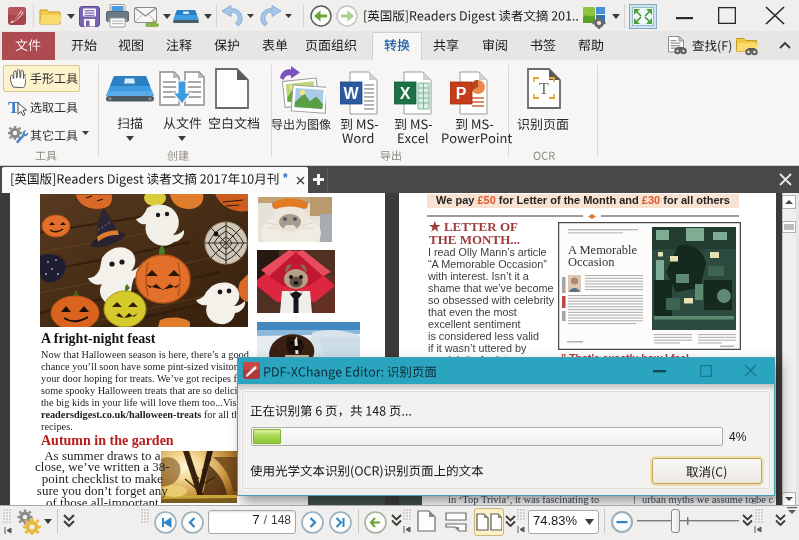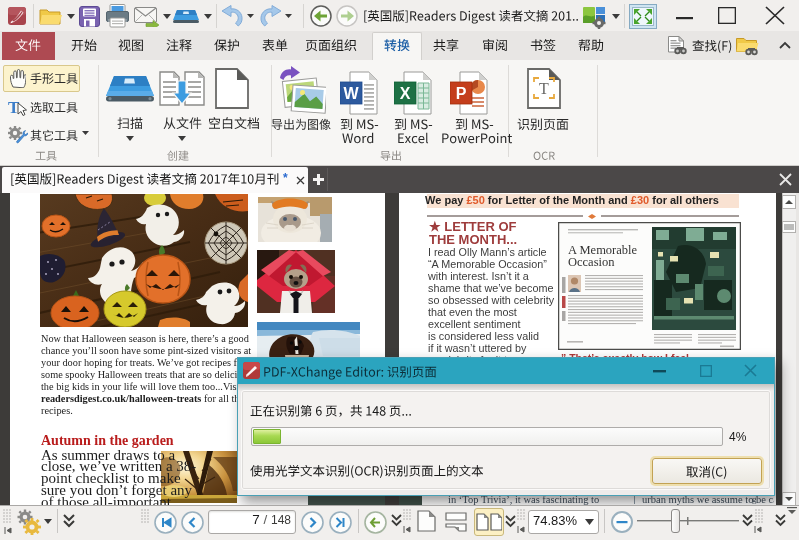--- a/index.html
+++ b/index.html
@@ -587,31 +587,32 @@
       <path d="M41 20 L50 8"></path>
       <path d="M36 38 L24 28"></path>
       <path d="M40 34 L54 26"></path>
     </g>
 <rect x="0" y="45" width="76" height="7" fill="#7a5c1a"></rect>
 <path d="M0 44 L76 44 L76 47 L0 48 Z" fill="#caa63a"></path>
 <ellipse cx="13" cy="40" rx="13" ry="6" fill="#ecd478" opacity="0.85"></ellipse>
 <path d="M0 8 C8 4 16 7 19 15 C21 25 15 33 5 35 L0 35 Z" fill="#7a4c1a" opacity="0.6"></path>
   </svg>
 <div class="abs" style="left:41px;top:331px;width:210px;font-family:'Liberation Serif',serif;">
+<div style="font-size:14px;font-weight:bold;color:#111;">A fright-night feast</div>
 <div style="font-size:10.3px;line-height:11.95px;color:#1d1d1d;margin-top:2px;width:212px;">Now that Halloween season is here, there’s a good chance you’ll soon have some pint-sized visitors at your door hoping for treats. We’ve got recipes for some spooky Halloween treats that are so delicious the big kids in your life will love them too...Visit <b>readersdigest.co.uk/halloween-treats</b> for all the recipes.</div>
 </div>
 <div class="abs" style="left:41px;top:433px;font-family:'Liberation Serif',serif;font-size:14px;font-weight:bold;color:#b91c1c;">Autumn in the garden</div>
-<div class="abs" style="left:41px;top:449.5px;font-family:'Liberation Serif',serif;font-size:15px;line-height:11.9px;color:#1d1d1d;white-space:nowrap;">As summer draws to a<br>close, we’ve written a 38-<br>point checklist to make<br>sure you don’t forget any<br>of those all-important</div>
+<div class="abs" style="left:35px;top:449.5px;font-family:'Liberation Serif',serif;font-size:13px;line-height:11.9px;color:#1d1d1d;white-space:nowrap;text-align:center;">As summer draws to a<br>close, we’ve written a 38-<br>point checklist to make<br>sure you don’t forget any<br>of those all-important</div>
 <div class="abs" style="left:427px;top:193.5px;width:312px;height:14.5px;background:#f9e2d2;"></div>
-<div class="abs" style="left:416px;top:194px;width:312px;text-align:center;font-size:11px;font-weight:bold;color:#222;">We pay <span style="color:#e05a2b;">£50</span> for Letter of the Month and <span style="color:#e05a2b;">£30</span> for all others</div>
+<div class="abs" style="left:427px;top:194px;width:312px;text-align:center;font-size:11px;font-weight:bold;color:#222;">We pay <span style="color:#e05a2b;">£50</span> for Letter of the Month and <span style="color:#e05a2b;">£30</span> for all others</div>
 <svg class="abs" style="left:427px;top:214px;" width="312" height="5" viewBox="0 0 312 5">
     <path d="M0 2 L156 2 M174 2 L312 2" stroke="#4a3a36" stroke-width="1.2"></path>
 <path d="M165 0 L169 2.5 L165 5 L161 2.5 Z" fill="#e07a3a"></path>
   </svg>
-<div class="abs" style="left:429px;top:221px;width:135px;font-family:Liberation Sans, sans-serif;font-weight:bold;font-size:13px;line-height:12.5px;color:#9e3c3c;">★ LETTER OF<br>THE MONTH...</div>
+<div class="abs" style="left:429px;top:221px;width:135px;font-family:Liberation Serif, serif;font-weight:bold;font-size:13px;line-height:12.5px;color:#9e3c3c;">★ LETTER OF<br>THE MONTH...</div>
 <div class="abs" style="left:428px;top:246px;width:140px;font-size:10.8px;line-height:12.0px;color:#3d3d3d;white-space:nowrap;">I read Olly Mann’s article<br>“A Memorable Occasion”<br>with interest. Isn’t it a<br>shame that we’ve become<br>so obsessed with celebrity<br>that even the most<br>excellent sentiment<br>is considered less valid<br>if it wasn’t uttered by<br>a celebrity for it to</div>
 <div class="abs" style="left:561px;top:352px;width:180px;font-size:10.5px;font-weight:bold;color:#b03a3a;">” That’s exactly how I feel</div>
 <svg class="abs" style="left:558px;top:222px;" width="183" height="128" viewBox="0 0 183 128">
     <rect x="0" y="0" width="183" height="128" fill="#fcfcfb" stroke="#4c4c4a" stroke-width="2.5"></rect>
 <rect x="10" y="7" width="70" height="1.4" fill="#b8b8b6"></rect>
     <rect x="10" y="10" width="55" height="1.4" fill="#c8c8c6"></rect>
 <rect x="150" y="6" width="24" height="2" fill="#7ab8b0"></rect>
 <text x="10" y="32" font-family="Liberation Serif" font-size="12.5" fill="#333">A Memorable</text>
 <text x="10" y="44" font-family="Liberation Serif" font-size="12.5" fill="#333">Occasion</text>
 <rect x="10" y="53" width="13" height="17" fill="#dcc6b4"></rect>

